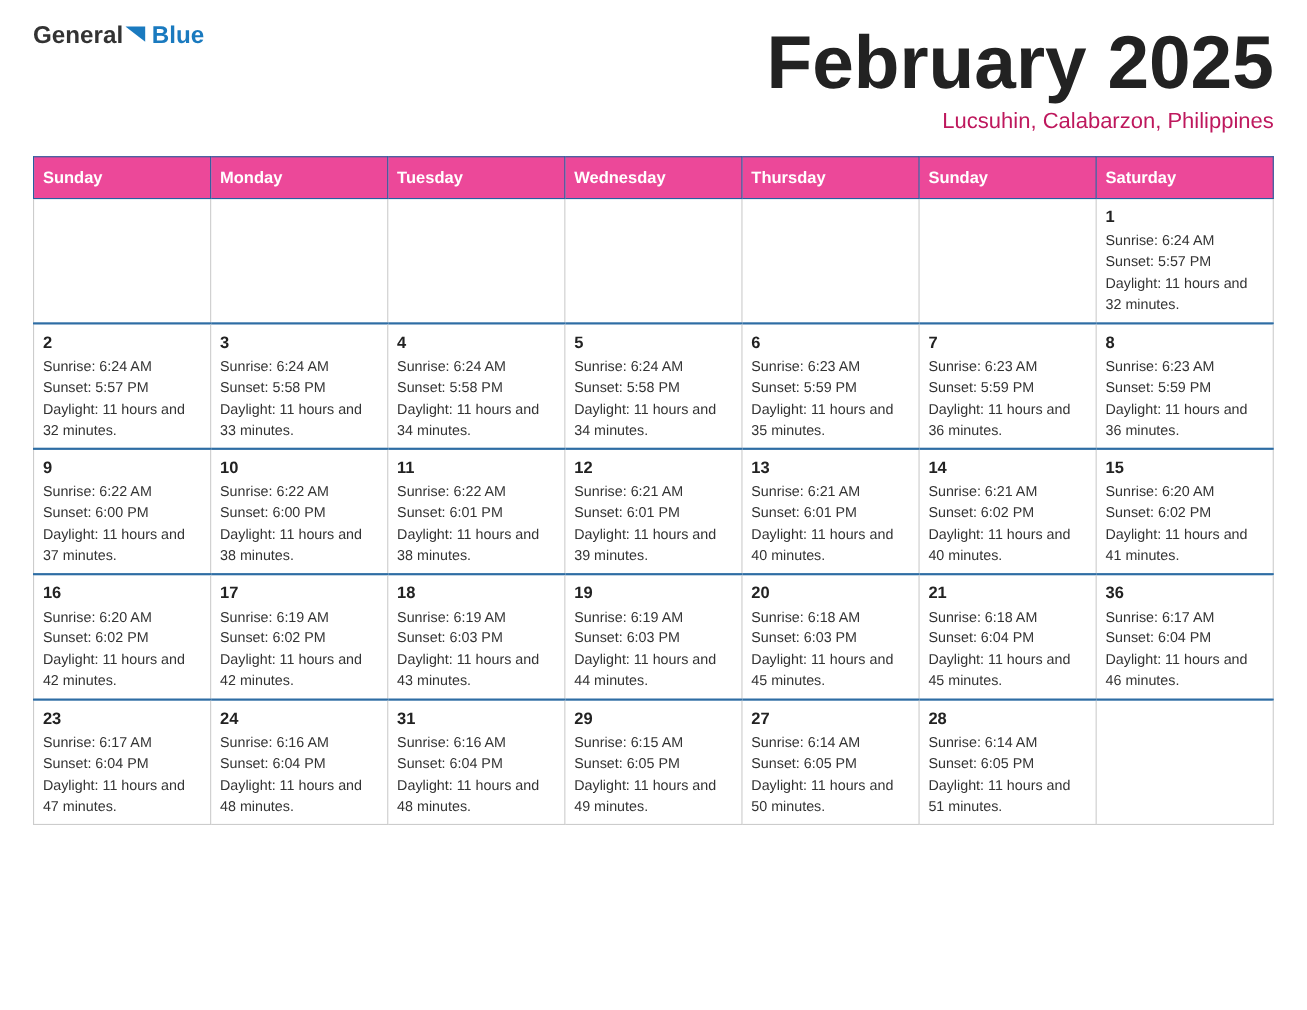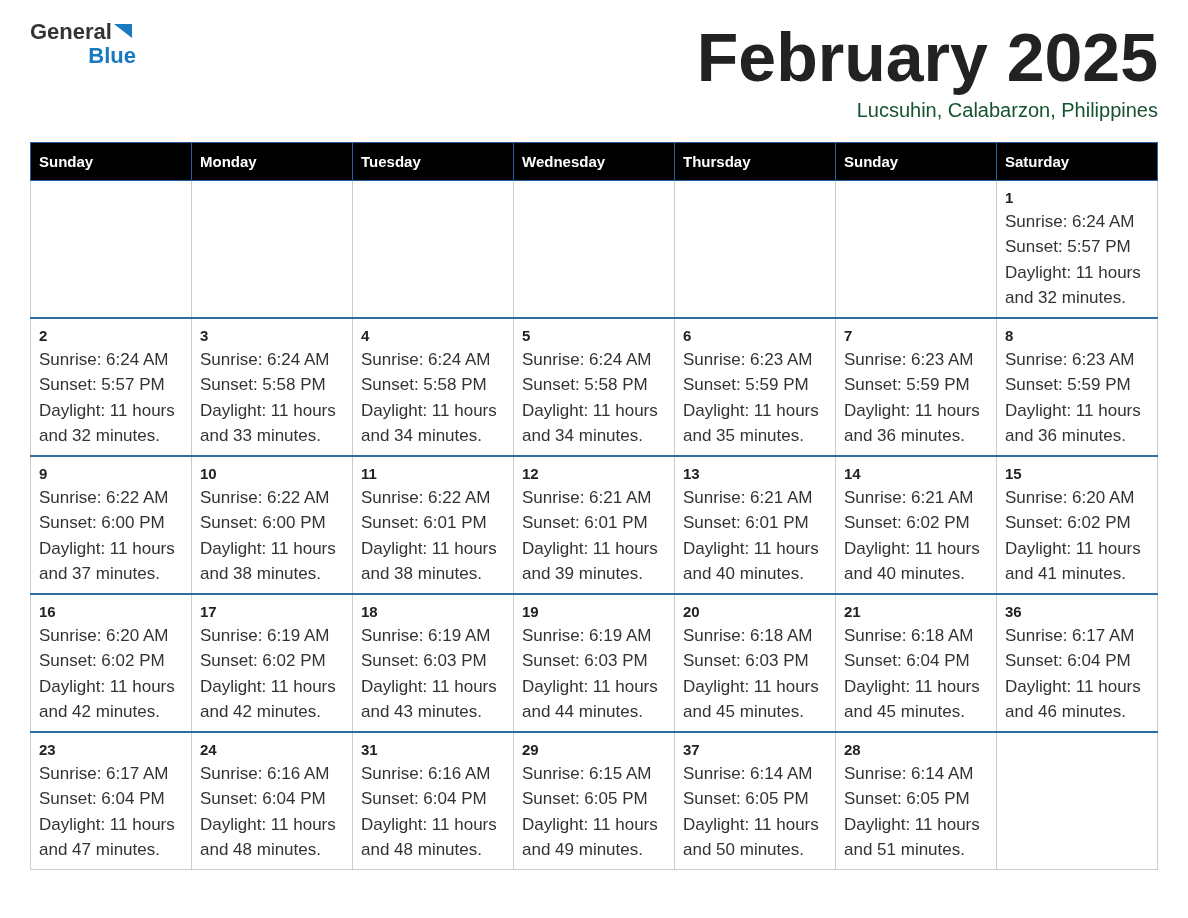--- a/index.html
+++ b/index.html
@@ -27,48 +27,48 @@
       color: #333;
     }
     .logo-text-blue {
       font-size: 22px;
       font-weight: bold;
       color: #1a7abf;
       text-align: right;
     }
     .logo-wrapper {
       display: flex;
-      flex-direction: column;
+      flex-direction: row;
       line-height: 1.1;
     }
     .logo-line1 {
       display: flex;
       align-items: center;
     }
     .title-area {
       text-align: right;
     }
     .month-title {
       font-size: 68px;
       font-weight: bold;
       color: #222;
       line-height: 1.1;
     }
     .location-subtitle {
       font-size: 20px;
-      color: #14532d;
+      color: #be185d;
       margin-top: 4px;
     }
     .calendar {
       width: 100%;
       border-collapse: collapse;
       border: 1px solid #bbb;
     }
     .calendar th {
-      background-color: #000000;
+      background-color: #ec4899;
       color: #fff;
       font-size: 15px;
       font-weight: bold;
       padding: 10px 8px;
       text-align: left;
       border: 1px solid #2560a0;
     }
     .calendar td {
       vertical-align: top;
       padding: 8px 8px 6px 8px;
@@ -80,21 +80,21 @@
       background: #fff;
     }
     .day-number {
       font-size: 15px;
       font-weight: bold;
       color: #222;
       display: block;
       margin-bottom: 3px;
     }
     .day-info {
-      font-size: 17px;
+      font-size: 13px;
       color: #333;
       line-height: 1.5;
     }
     .empty-cell {
       background: #f9f9f9;
     }
     .row-divider td {
       border-top: 2px solid #2e6da4;
     }
   </style>
@@ -245,21 +245,21 @@
         </td>
         <td>
           <span class="day-number">31</span>
           <div class="day-info">Sunrise: 6:16 AM<br>Sunset: 6:04 PM<br>Daylight: 11 hours and 48 minutes.</div>
         </td>
         <td>
           <span class="day-number">29</span>
           <div class="day-info">Sunrise: 6:15 AM<br>Sunset: 6:05 PM<br>Daylight: 11 hours and 49 minutes.</div>
         </td>
         <td>
-          <span class="day-number">37</span>
+          <span class="day-number">27</span>
           <div class="day-info">Sunrise: 6:14 AM<br>Sunset: 6:05 PM<br>Daylight: 11 hours and 50 minutes.</div>
         </td>
         <td>
           <span class="day-number">28</span>
           <div class="day-info">Sunrise: 6:14 AM<br>Sunset: 6:05 PM<br>Daylight: 11 hours and 51 minutes.</div>
         </td>
         <td class="empty-cell"></td>
       </tr>
     </tbody>
 </table>

